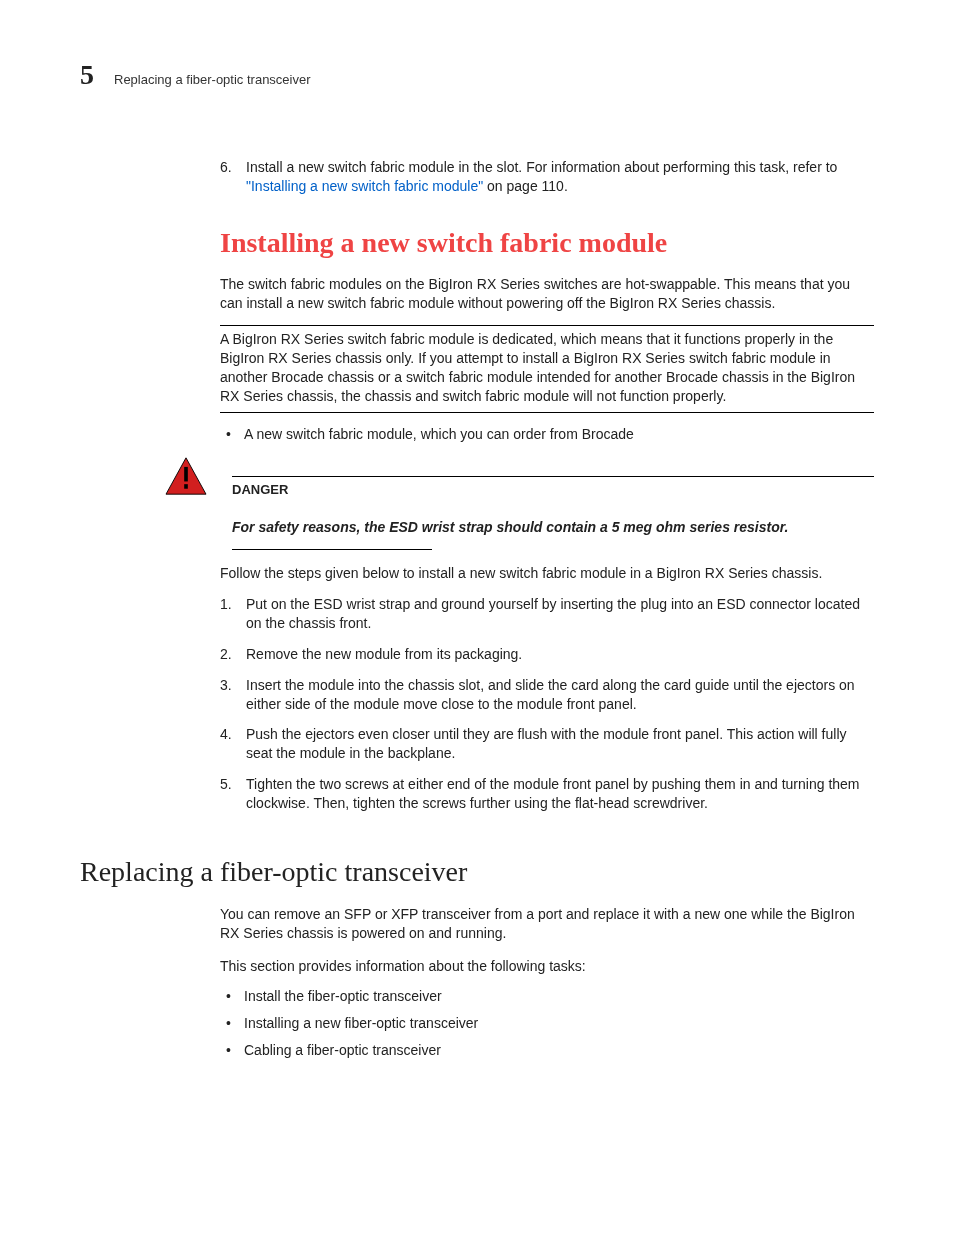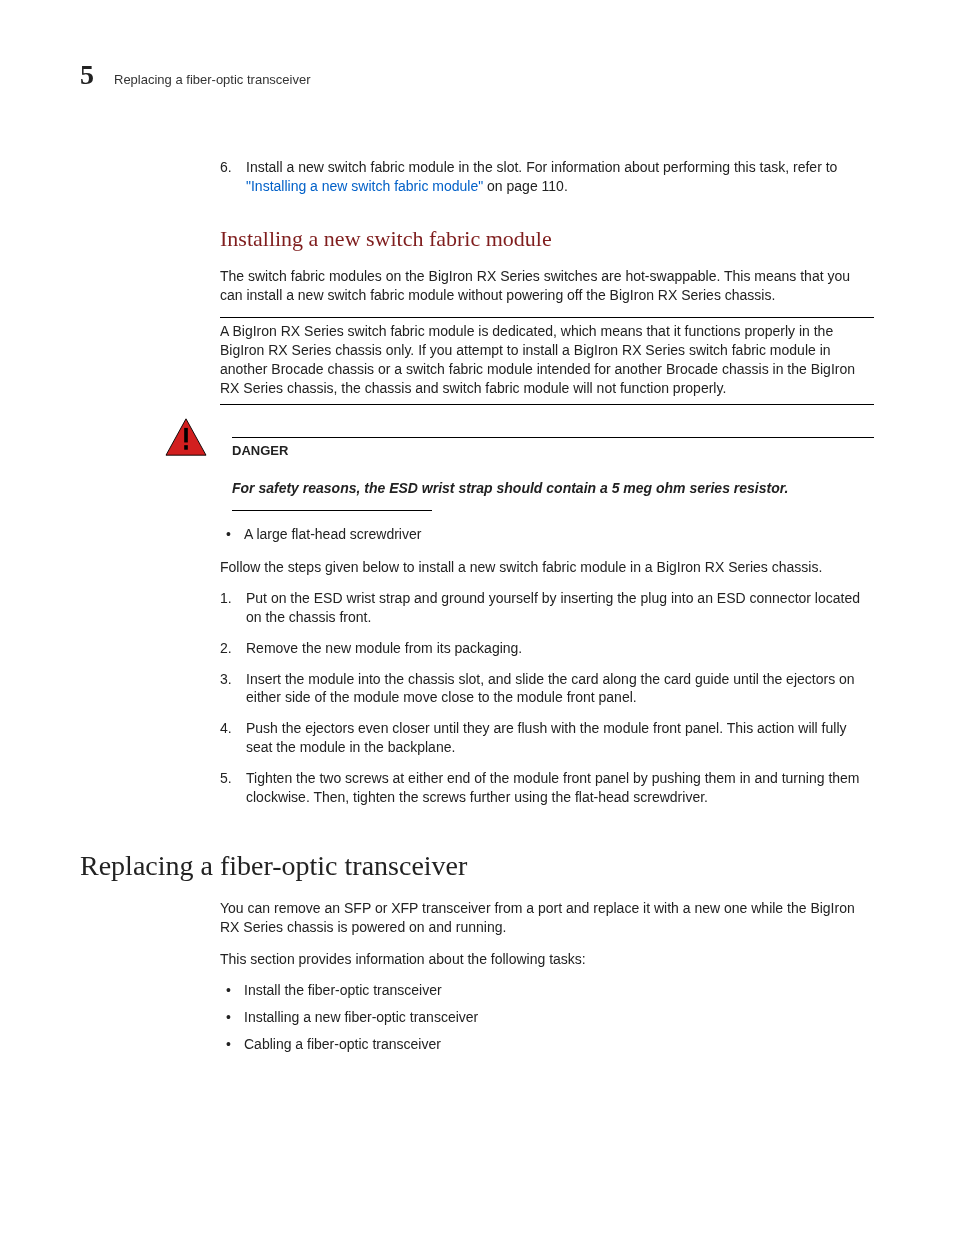--- a/index.html
+++ b/index.html
@@ -47,24 +47,24 @@
     flex-shrink: 0;
   }
   .step-text {
     flex: 1;
   }
   .link {
     color: #0060c8;
   }
   h2.section-h2 {
     font-family: Georgia, 'Times New Roman', serif;
-    font-weight: 400;
-    font-size: 22px;
+    font-weight: 700;
+    font-size: 28px;
     margin: 28px 0 10px 0;
-    color: #7f1d1d;
+    color: #ef4444;
   }
   h1.main-h1 {
     font-family: Georgia, 'Times New Roman', serif;
     font-weight: 400;
     font-size: 28px;
     margin: 40px 0 14px 0;
     color: #222;
     margin-left: 0;
   }
   p.body {
@@ -184,41 +184,39 @@
     <p class="body">The switch fabric modules on the BigIron RX Series switches are hot-swappable. This means that you can install a new switch fabric module without powering off the BigIron RX Series chassis.</p>
 
     <div class="note-rule-top"></div>
     <div class="note-block">
       <div>A BigIron RX Series switch fabric module is dedicated, which means that it functions properly in the BigIron RX Series chassis only. If you attempt to install a BigIron RX Series switch fabric module in another Brocade chassis or a switch fabric module intended for another Brocade chassis in the BigIron RX Series chassis, the chassis and switch fabric module will not function properly.</div>
       <div class="note-rule-bot"></div>
     </div>
 
 
     <ul class="bullets">
+      <li>A new switch fabric module, which you can order from Brocade</li>
     </ul>
 
     <div class="danger-row">
       <div class="danger-icon">
         <svg viewBox="0 0 48 44" width="44" height="40">
           <polygon points="24,2 46,42 2,42" fill="#d21f1f" stroke="#000" stroke-width="1"></polygon>
           <rect x="22" y="12" width="4" height="16" fill="#000"></rect>
           <rect x="22" y="31" width="4" height="5" fill="#000"></rect>
         </svg>
       </div>
       <div class="danger-body">
         <div class="danger-rule-top"></div>
         <div class="danger-kw">DANGER</div>
         <div class="danger-text">For safety reasons, the ESD wrist strap should contain a 5 meg ohm series resistor.</div>
         <div class="danger-rule-bot"></div>
       </div>
     </div>
 
-    <ul class="bullets">
-      <li>A large flat-head screwdriver</li>
-    </ul>
 
     <p class="body">Follow the steps given below to install a new switch fabric module in a BigIron RX Series chassis.</p>
 
     <ol class="steps">
       <li>Put on the ESD wrist strap and ground yourself by inserting the plug into an ESD connector located on the chassis front.</li>
       <li>Remove the new module from its packaging.</li>
       <li>Insert the module into the chassis slot, and slide the card along the card guide until the ejectors on either side of the module move close to the module front panel.</li>
       <li>Push the ejectors even closer until they are flush with the module front panel. This action will fully seat the module in the backplane.</li>
       <li>Tighten the two screws at either end of the module front panel by pushing them in and turning them clockwise. Then, tighten the screws further using the flat-head screwdriver.</li>
     </ol>

